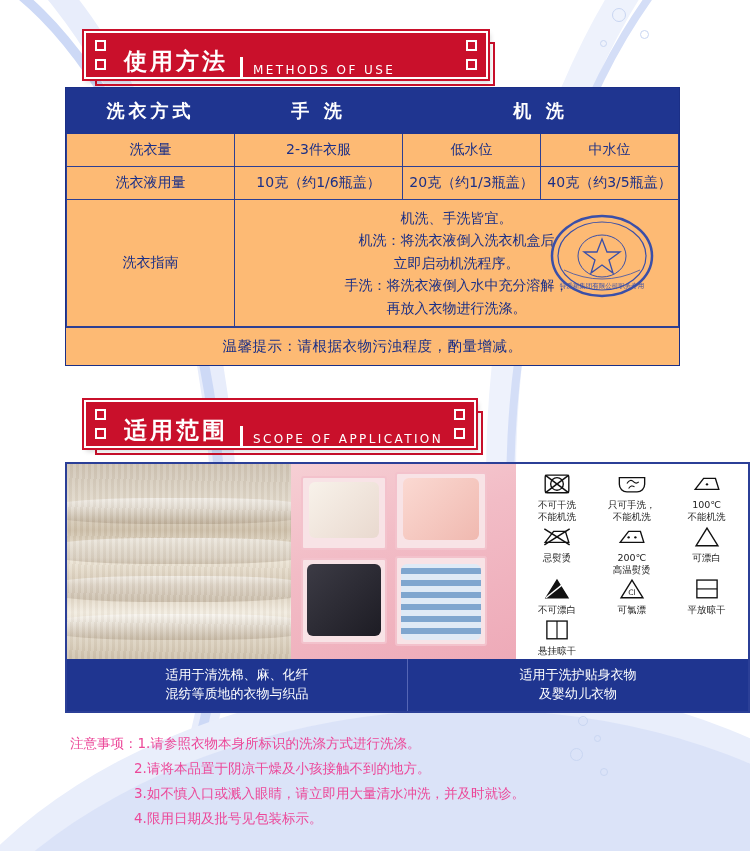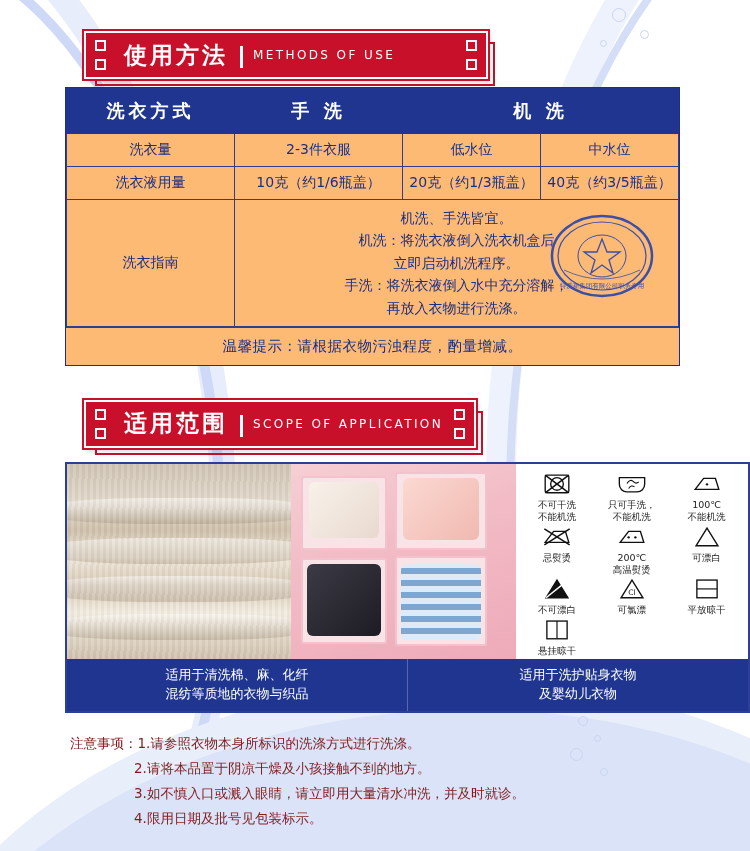--- a/index.html
+++ b/index.html
@@ -67,21 +67,21 @@
 
   
   .banner {
     position: relative;
     margin: 0 auto;
     height: 48px;
     background: #c9102b;
     border: 2px solid #ffffff;
     outline: 2px solid #c9102b;
     display: flex;
-    align-items: center;
+    align-items: flex-end;
     padding-left: 38px;
     box-shadow: 2px 3px 5px rgba(0,0,0,.18);
   }
   .banner .cn {
     color: #ffffff;
     font-size: 23px;
     font-weight: bold;
     letter-spacing: 3px;
   }
   .banner .divider {
@@ -219,21 +219,21 @@
     font-size: 13px;
     line-height: 1.45;
     padding: 7px 4px;
     display: flex; align-items: center; justify-content: center;
   }
   .cap-cell + .cap-cell { border-left: 1px solid #5566b5; }
 
   
   .notes {
     width: 560px; margin-left: 70px; margin-top: 18px;
-    color: #7f1d1d; font-size: 13.5px; line-height: 1.85;
+    color: #ec4899; font-size: 13.5px; line-height: 1.85;
   }
   .notes .n-title { display: inline; }
   .notes .line { padding-left: 64px; }
   .notes .line.first { padding-left: 0; }
 </style>
 </head>
 <body>
 
 <div class="bg-wrap">
   <div class="swoosh sw1"></div>

